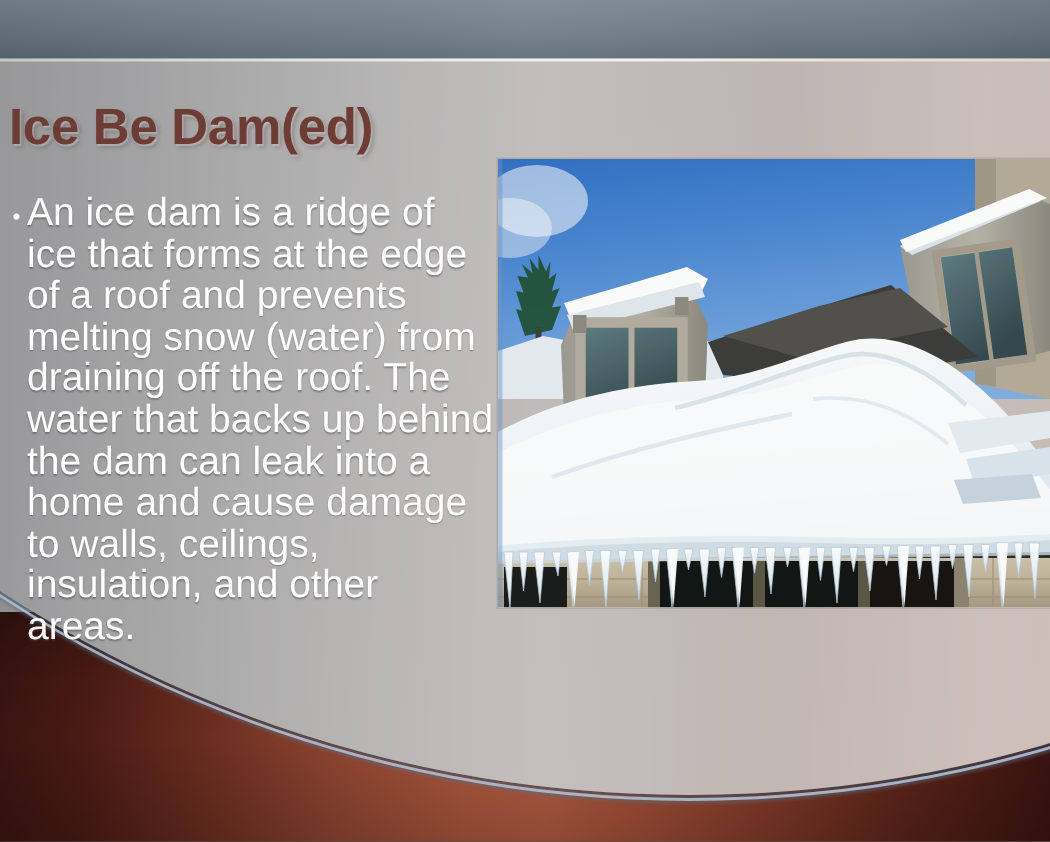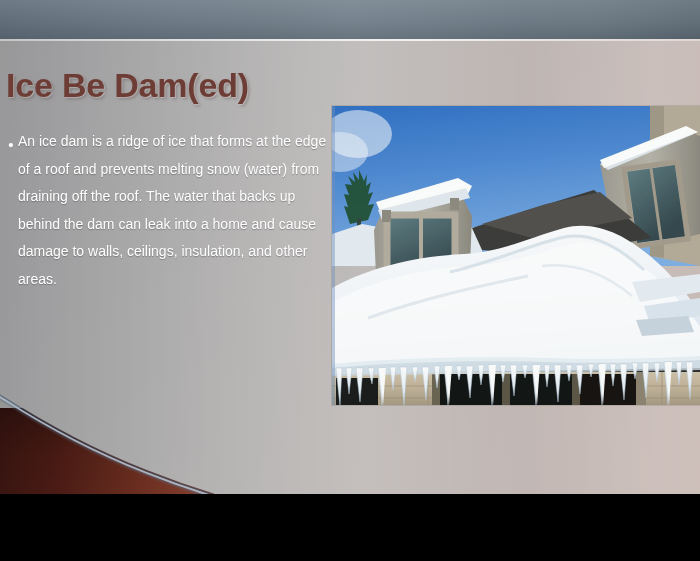--- a/index.html
+++ b/index.html
@@ -10,21 +10,21 @@
   body {
     width: 700px;
     height: 561px;
     overflow: hidden;
     font-family: "Liberation Sans", sans-serif;
   }
 
   #slide {
     position: relative;
     width: 700px;
-    height: 494px;
+    height: 561px;
     overflow: hidden;
   }
 
   
   .bg-base {
     position: absolute;
     inset: 0;
     background:
       linear-gradient(100deg,
         #8c8c8c 0%,
@@ -219,21 +219,21 @@
     width: 14px;
     margin-top: 9px;
     color: #ffffff;
     font-size: 15px;
     line-height: 1;
     text-align: center;
   }
   .bullet-text {
     flex: 1 1 auto;
     color: #ffffff;
-    font-size: 14px;
+    font-size: 26px;
     line-height: 27.6px;
     text-shadow: 0 1px 1px rgba(70,70,75,0.45);
   }
 
   
   .photo {
     position: absolute;
     left: 332px;
     top: 106px;
     width: 368px;

